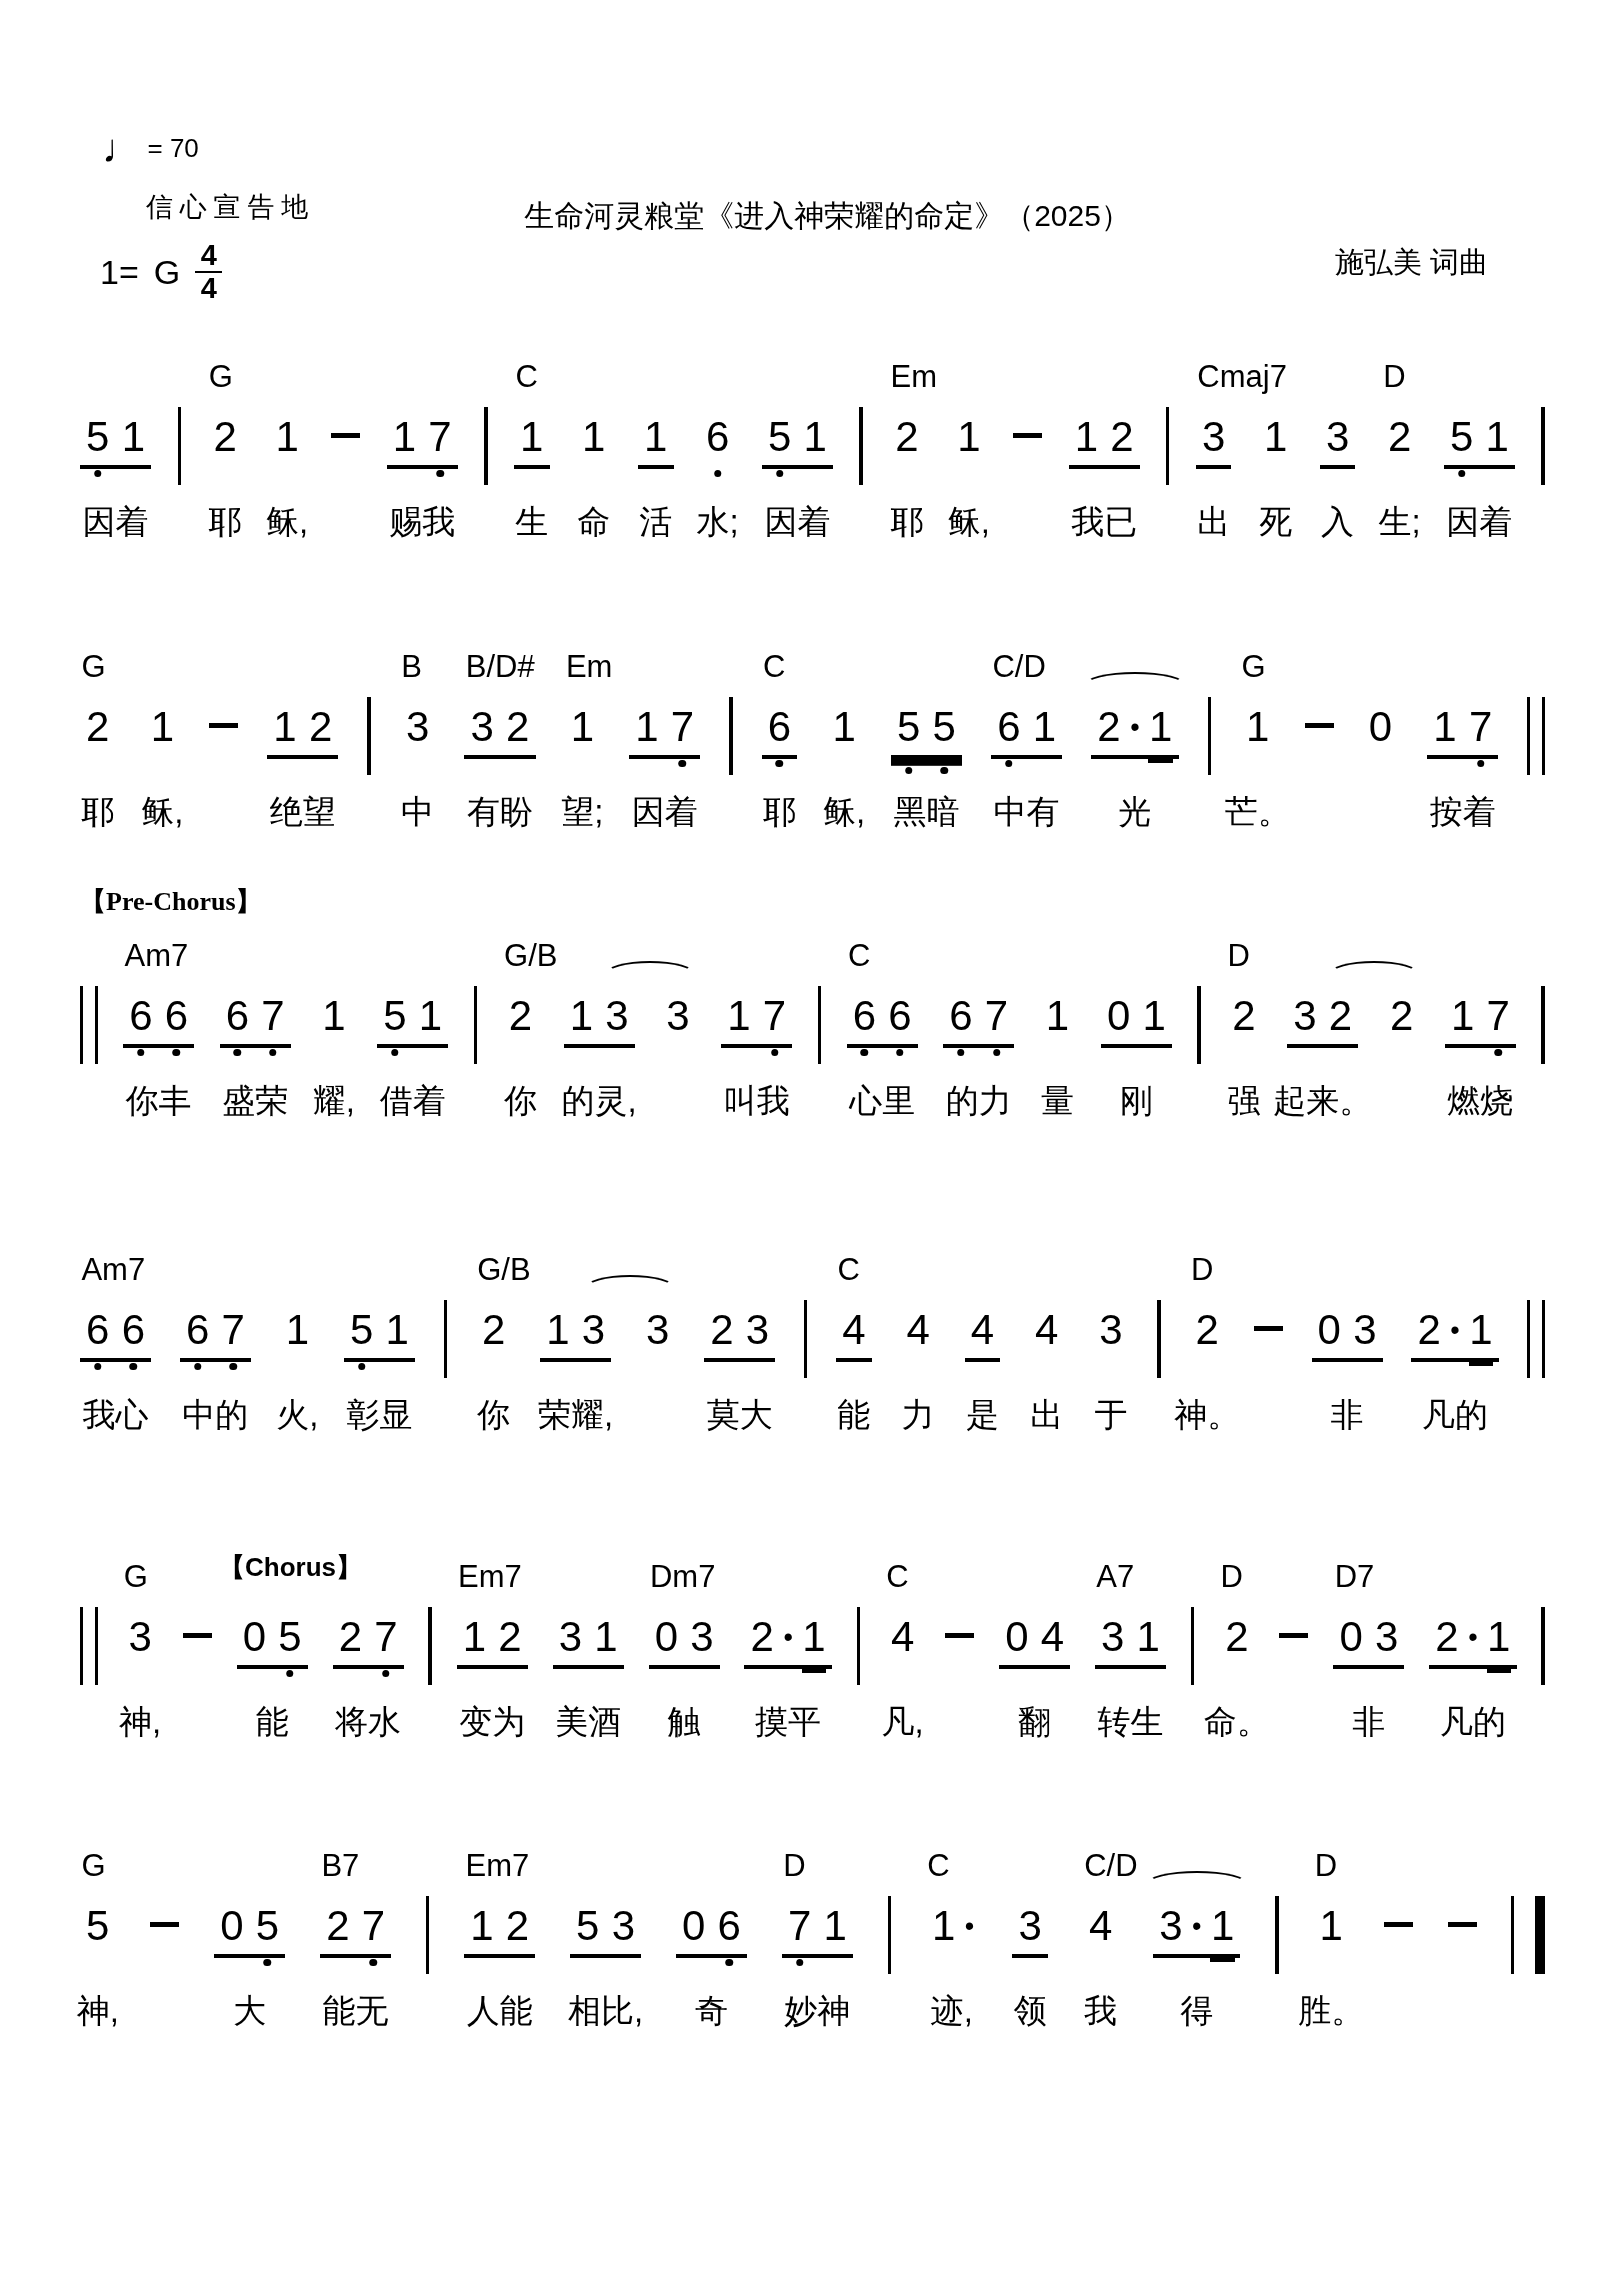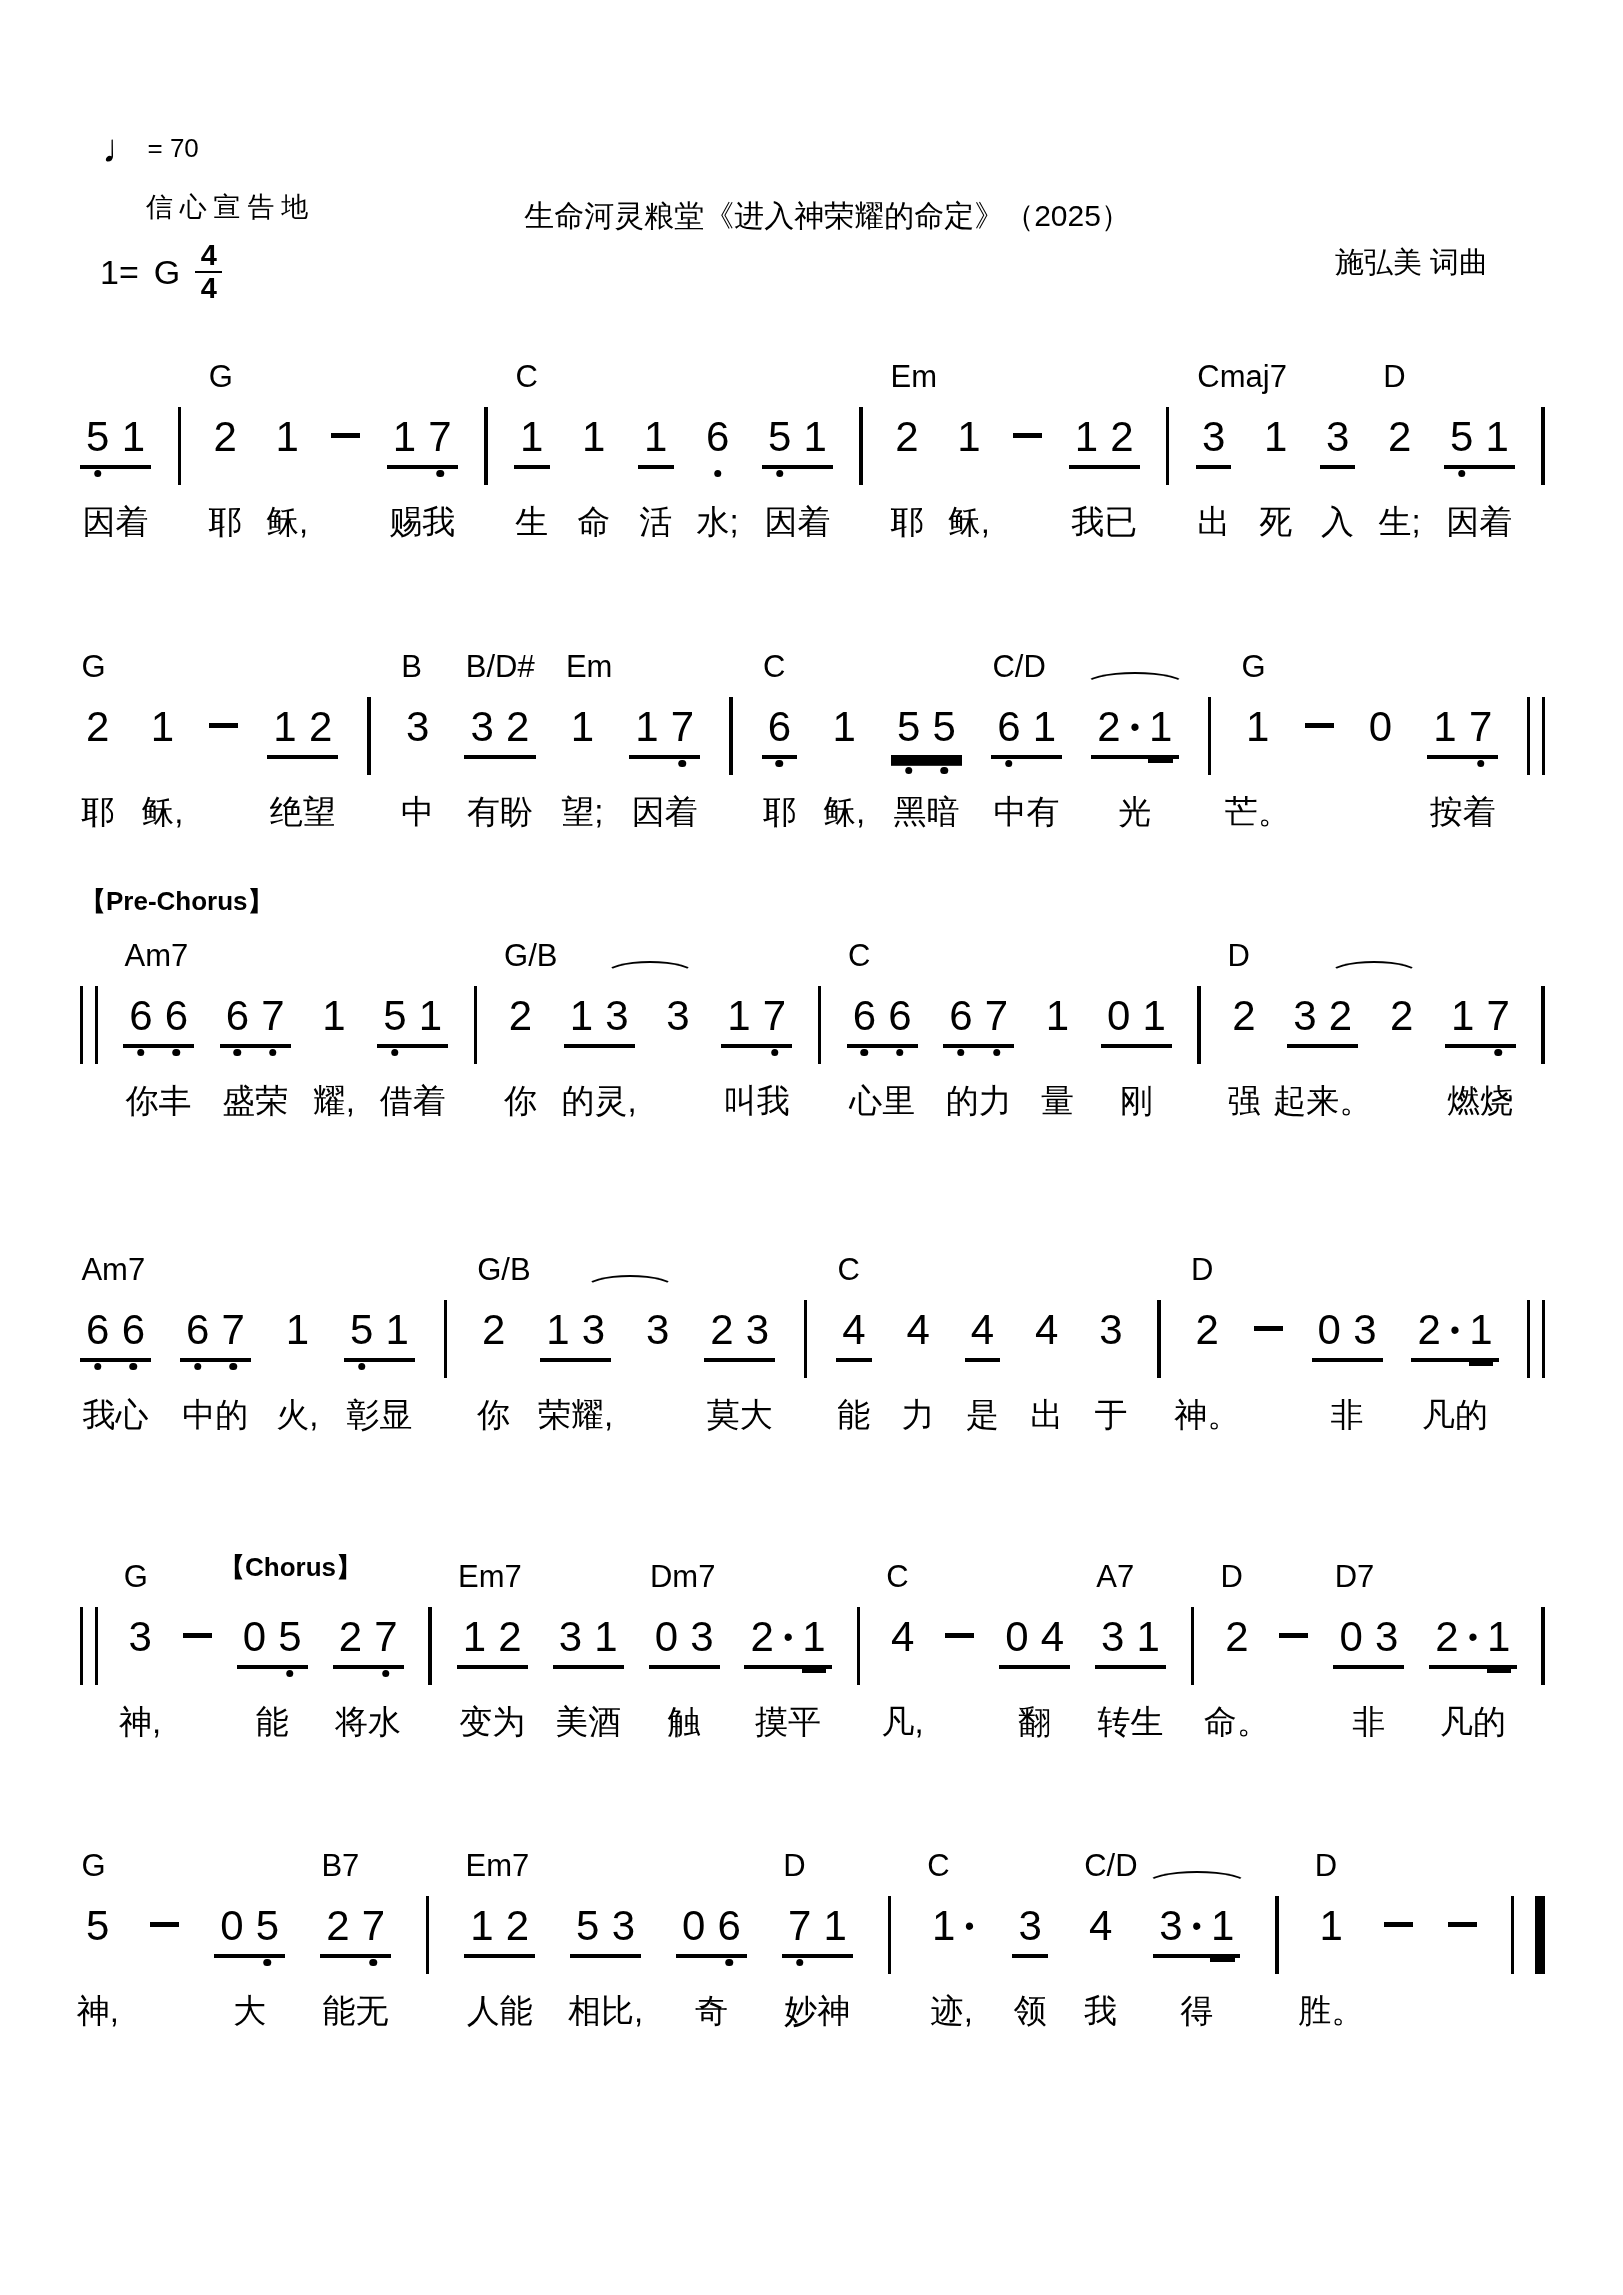--- a/index.html
+++ b/index.html
@@ -298,21 +298,21 @@
         <div class="col">
           <div class="tk u1">
             <span class="c">1</span>
             <span class="c dotb">7</span>
           </div>
           <div class="ly">按着</div>
         </div>
         <div class="bar bar-double"></div>
       </div>
       <div class="system" style="top: 994px;">
-        <div class="seclabel" style="left: 0px; top: -110px;">【Pre-Chorus】</div>
+        <div class="seclabel" style="left: 0px; top: -110px; font-family: Liberation Serif, serif;">【Pre-Chorus】</div>
         <div class="bar bar-double"></div>
         <div class="col">
           <div class="chord">Am7</div>
           <div class="tk u1">
             <span class="c dotb">6</span>
             <span class="c dotb">6</span>
           </div>
           <div class="ly">你丰</div>
         </div>
         <div class="col">

